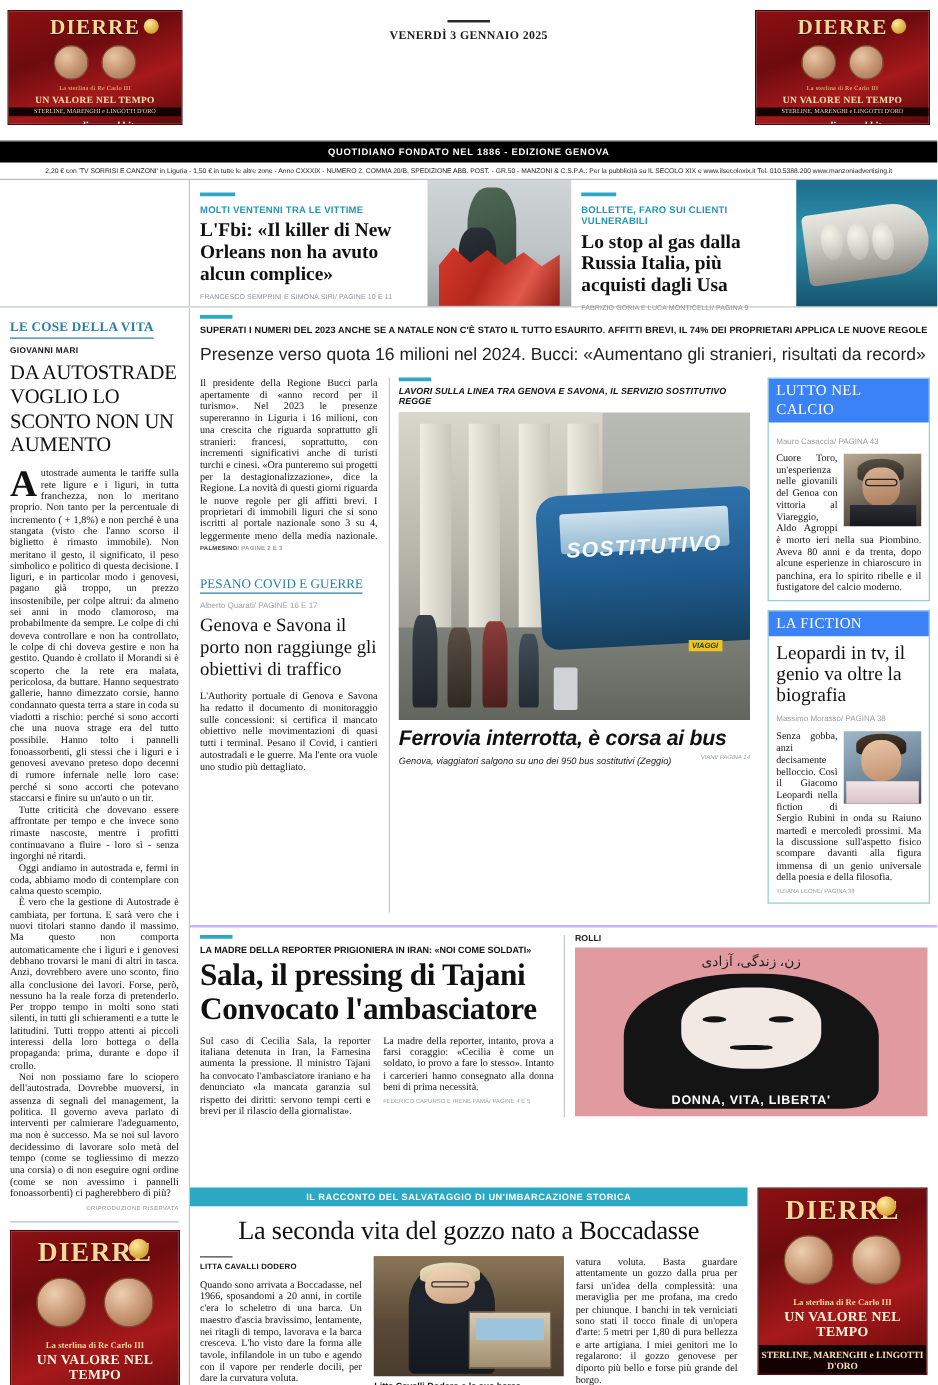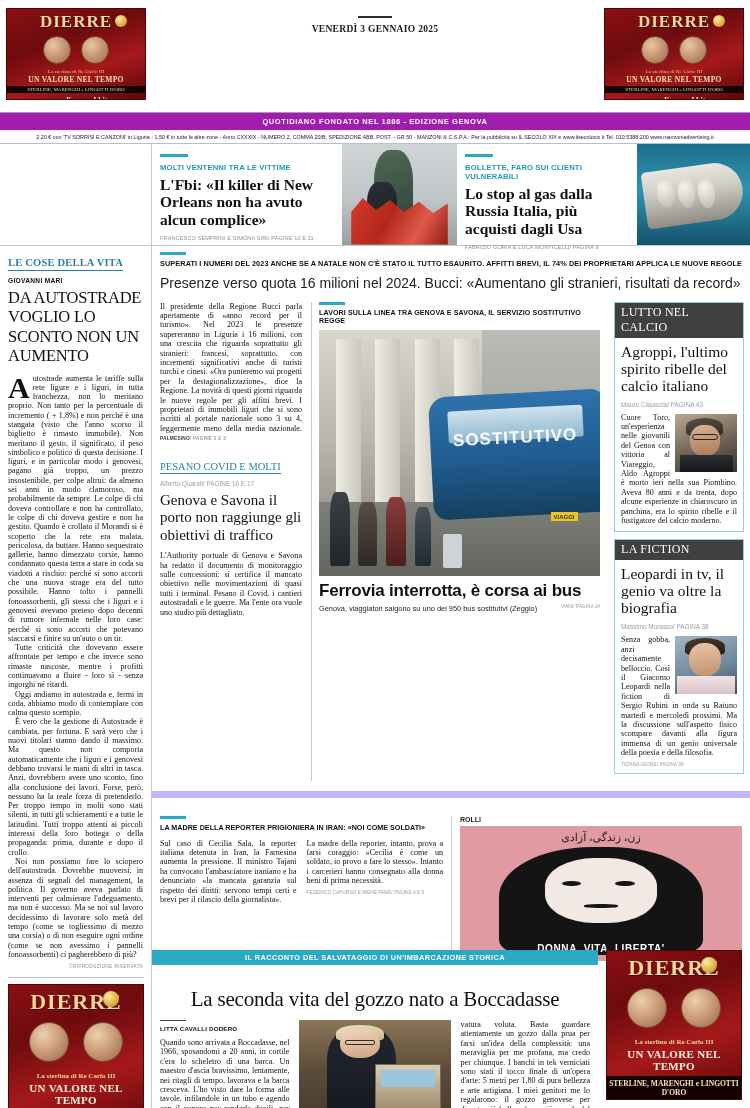--- a/index.html
+++ b/index.html
@@ -47,21 +47,21 @@
     border:1px solid #7d4e34; }
   .ad-gold-dot{ position:absolute; top:6px; right:18px; width:12px;height:12px;border-radius:50%;
     background: radial-gradient(circle at 35% 32%, #ffe9a0, #d4a531 70%, #8a6512); }
   .ad-l1{ text-align:center;font-size:5px;color:#f0cf8d;margin-top:5px;letter-spacing:.2px;}
   .ad-l2{ text-align:center;font-size:7.5px;font-weight:700;color:#f7e3ae;margin-top:1px;letter-spacing:.3px;}
   .ad-l3{ text-align:center;font-size:5px;color:#f3dca4;margin-top:2px;background:#140203;padding:1px 0;}
   .ad-l4{ text-align:center;font-size:8.5px;font-weight:700;color:#ffffff;margin-top:2px;font-style:italic;}
 
   
   .blue-bar{
-    background:#a21caf; color:#fff; text-align:center;
+    background:#000000; color:#fff; text-align:center;
     font-family:"Liberation Sans",sans-serif; font-weight:700;
     font-size:7.5px; letter-spacing:.6px; padding:4px 0 3.5px 0;
   }
   .price-line{
     font-family:"Liberation Sans",sans-serif; font-size:5.4px;
     text-align:center; padding:4px 6px 3px 6px; color:#222;
     border-bottom:1px solid #b9c0c7; letter-spacing:0px; white-space:nowrap; overflow:hidden;
   }
 
   
@@ -138,21 +138,21 @@
   .lead-rule{ width:26px;height:3px;background:#2aa8c4; margin-bottom:4px; }
   .lead-kicker{ font-family:"Liberation Sans",sans-serif; font-weight:700; font-size:7.3px;
     letter-spacing:.1px; color:#111; }
   .lead-head{ font-family:"Liberation Serif",serif; font-weight:700; font-size:47px;
     line-height:50px; letter-spacing:-.6px; margin-top:2px; }
   .lead-sub{ font-family:"Liberation Sans",sans-serif; font-weight:300; font-size:14px;
     line-height:17px; margin-top:7px; color:#222; }
 
   .three{ display:flex; margin-top:10px; }
   .c1{ width:160px; padding:0 9px 0 8px; border-right:1px solid #c3c9ce; }
-  .c2{ width:295px; padding:0 7px; }
+  .c2{ width:295px; padding:0 7px;font-style:italic; }
   .c3{ width:143px; padding:0 6px 0 7px; }
 
   .body-txt{ font-family:"Liberation Serif",serif; font-size:8.1px; line-height:9.4px;
     text-align:justify; hyphens:auto; }
   .tagline{ font-family:"Liberation Sans",sans-serif; font-weight:700; font-size:4.8px;
     color:#3c3c3c; letter-spacing:.2px;}
 
   .sec-kicker{ font-family:"Liberation Serif",serif; font-weight:400; font-size:10.5px;
     color:#2a7fa8; border-bottom:1.5px solid #2a7fa8; display:inline-block; padding-bottom:1px;}
   .sec-author{ font-family:"Liberation Sans",sans-serif;font-weight:700;font-size:6.4px;margin-top:6px;}
@@ -188,21 +188,21 @@
     font-family:"Liberation Sans",sans-serif;font-weight:700;font-size:6px;padding:1.5px 3px;}
   .cap-head{ font-family:"Liberation Sans",sans-serif;font-weight:700;font-size:17px;
     margin-top:5px; letter-spacing:-.2px;}
   .cap-sub{ font-family:"Liberation Sans",sans-serif;font-size:7.4px;margin-top:3px;color:#222;
     display:flex; justify-content:space-between; align-items:flex-start;}
   .cap-credit{ font-family:"Liberation Sans",sans-serif;font-weight:700;font-size:4.8px;color:#3c3c3c;}
   .cap-credit span{color:#9aa0a6;font-weight:400;}
 
   
   .rbox{ border:1px solid #8fd0dd; margin-bottom:7px; }
-  .rbox-bar{ background:#404040; color:#fff; font-family:"Liberation Serif",serif;
+  .rbox-bar{ background:#3b82f6; color:#fff; font-family:"Liberation Serif",serif;
     font-size:12px; padding:2px 6px 3px 6px; letter-spacing:.3px; }
   .rbox-in{ padding:5px 6px 6px 6px; }
   .rbox-head{ font-family:"Liberation Serif",serif; font-weight:400; font-size:15.5px;
     line-height:17px; }
   .rbox-auth{ font-family:"Liberation Sans",sans-serif;font-weight:700;font-size:6.4px;margin-top:7px;}
   .rbox-auth span{ color:#9aa0a6;font-weight:400;}
   .rbox-body{ font-family:"Liberation Serif",serif;font-size:8.1px;line-height:9.4px;text-align:justify;margin-top:5px;}
   .rphoto{ float:right; width:62px;height:58px; margin:1px 0 2px 5px; overflow:hidden; position:relative;}
   .rp-agroppi{ background:linear-gradient(160deg,#b9a993 0%,#6d6254 55%,#3a332b 100%); }
   .rp-agroppi .face{position:absolute;left:24%;top:20%;width:48%;height:54%;border-radius:44%;
@@ -243,21 +243,21 @@
   .ra-eye.l{left:36%;} .ra-eye.r{left:55%;}
   .ra-mouth{position:absolute;left:44%;top:58%;width:12%;height:3%;background:#141414;border-radius:40%;}
   .ra-caption{position:absolute;bottom:7px;width:100%;text-align:center;color:#fff;
     font-family:"Liberation Sans",sans-serif;font-weight:700;font-size:10px;letter-spacing:.6px;}
 
   
   .bot-bar{ background:#2aa8c4;color:#fff;text-align:center;
     font-family:"Liberation Sans",sans-serif;font-weight:700;font-size:7.4px;
     letter-spacing:.4px; padding:3px 0; }
   .bot-head{ text-align:center;font-family:"Liberation Serif",serif;font-size:21px;
-    margin-top:22px; letter-spacing:-.2px;}
+    margin-top:7px; letter-spacing:-.2px;}
   .bot-cols{ display:flex; margin-top:8px; gap:10px; padding:0 8px;}
   .bot-c{ width:150px; }
   .bot-mid{ width:175px; }
   .bot-author{ font-family:"Liberation Sans",sans-serif;font-weight:700;font-size:6.2px;
     letter-spacing:.2px; padding-top:4px;}
   .bot-author-rule{ width:26px;height:1px;background:#444;margin-bottom:4px;}
   .photo-boat{ position:relative;width:100%;height:96px;overflow:hidden;
     background:linear-gradient(180deg,#6d5a46 0%,#4a3c2e 100%);}
   .pbo-shelf{position:absolute;left:0;top:0;width:100%;height:52%;
     background:linear-gradient(180deg,#8a7558,#5e4c38);}
@@ -382,21 +382,21 @@
 
       <div class="three">
 
         <div class="c1">
           <div class="body-txt">
             <span>Il presidente della Regione Bucci parla apertamente di «anno record per il turismo». Nel 2023 le presenze supereranno in Liguria i 16 milioni, con una crescita che riguarda soprattutto gli stranieri: francesi, soprattutto, con incrementi significativi anche di turisti turchi e cinesi. «Ora punteremo sui progetti per la destagionalizzazione», dice la Regione. La novità di questi giorni riguarda le nuove regole per gli affitti brevi. I proprietari di immobili liguri che si sono iscritti al portale nazionale sono 3 su 4, leggermente meno della media nazionale.</span>
             <span class="tagline">PALMESINO</span><span class="tagline" style="color:#9aa0a6">/ PAGINE 2 E 3</span>
           </div>
 
           <div style="margin-top:12px;">
-            <div class="sec-kicker">PESANO COVID E MOLTI</div>
+            <div class="sec-kicker">PESANO COVID E GUERRE</div>
             <div class="sec-author"><span>Alberto Quarati</span><span>/ PAGINE 16 E 17</span></div>
             <div class="sec-head">Genova e Savona il porto non raggiunge gli obiettivi di traffico</div>
             <div class="body-txt" style="margin-top:7px;">L'Authority portuale di Genova e Savona ha redatto il documento di monitoraggio sulle concessioni: si certifica il mancato obiettivo nelle movimentazioni di quasi tutti i terminal. Pesano il Covid, i cantieri autostradali e le guerre. Ma l'ente ora vuole uno studio più dettagliato.</div>
           </div>
         </div>
 
         <div class="c2">
           <div class="ph-rule"></div>
           <div class="ph-kicker">LAVORI SULLA LINEA TRA GENOVA E SAVONA, IL SERVIZIO SOSTITUTIVO REGGE</div>
           <div class="photo-bus">
@@ -420,21 +420,20 @@
           <div class="cap-sub">
             <span>Genova, viaggiatori salgono su uno dei 950 bus sostitutivi (Zeggio)</span>
             <span class="cap-credit"><span>VIANI</span><span>/ PAGINA 14</span></span>
           </div>
         </div>
 
         <div class="c3">
           <div class="rbox">
             <div class="rbox-bar">LUTTO NEL CALCIO</div>
             <div class="rbox-in">
-              <div class="rbox-head">Agroppi, l'ultimo spirito ribelle del calcio italiano</div>
               <div class="rbox-auth"><span>Mauro Casaccia</span><span>/ PAGINA 43</span></div>
               <div class="rbox-body">
                 <div class="rphoto rp-agroppi">
                   <div class="hair"></div>
                   <div class="face"></div>
                   <div class="glass"></div>
                   <div class="body"></div>
                 </div>
                 <span>Cuore Toro, un'esperienza nelle giovanili del Genoa con vittoria al Viareggio, Aldo Agroppi è morto ieri nella sua Piombino. Aveva 80 anni e da trenta, dopo alcune esperienze in chiaroscuro in panchina, era lo spirito ribelle e il fustigatore del calcio moderno.</span>
               </div>
@@ -453,24 +452,25 @@
                   <div class="shirt"></div>
                 </div>
                 <span>Senza gobba, anzi decisamente belloccio. Così il Giacomo Leopardi nella fiction di Sergio Rubini in onda su Raiuno martedì e mercoledì prossimi. Ma la discussione sull'aspetto fisico scompare davanti alla figura immensa di un genio universale della poesia e della filosofia.</span>
               </div>
               <div class="cap-credit" style="margin-top:4px;"><span>TIZIANA LEONE</span><span>/ PAGINA 38</span></div>
             </div>
           </div>
         </div>
       </div>
 
-      <div style="display:flex;margin-top:10px;border-top:7px solid #c4b5fd;padding-top:18px;">
+      <div style="display:flex;margin-top:10px;border-top:2px solid #c4b5fd;padding-top:6px;">
         <div style="width:300px;padding:0 8px;border-right:1px solid #c3c9ce;">
           <div class="sala-rule"></div>
           <div class="sala-kick">LA MADRE DELLA REPORTER PRIGIONIERA IN IRAN: «NOI COME SOLDATI»</div>
+          <div class="sala-head">Sala, il pressing di Tajani Convocato l'ambasciatore</div>
           <div class="sala-cols">
             <div class="body-txt">Sul caso di Cecilia Sala, la reporter italiana detenuta in Iran, la Farnesina aumenta la pressione. Il ministro Tajani ha convocato l'ambasciatore iraniano e ha denunciato «la mancata garanzia sul rispetto dei diritti: servono tempi certi e brevi per il rilascio della giornalista».</div>
             <div>
               <div class="body-txt">La madre della reporter, intanto, prova a farsi coraggio: «Cecilia è come un soldato, io provo a fare lo stesso». Intanto i carcerieri hanno consegnato alla donna beni di prima necessità.</div>
               <div class="cap-credit" style="text-align:left;margin-top:4px;"><span>FEDERICO CAPURSO E IRENE FAMÀ</span><span>/ PAGINE 4 E 5</span></div>
             </div>
           </div>
         </div>
 
         <div style="width:298px;padding:0 8px;">

